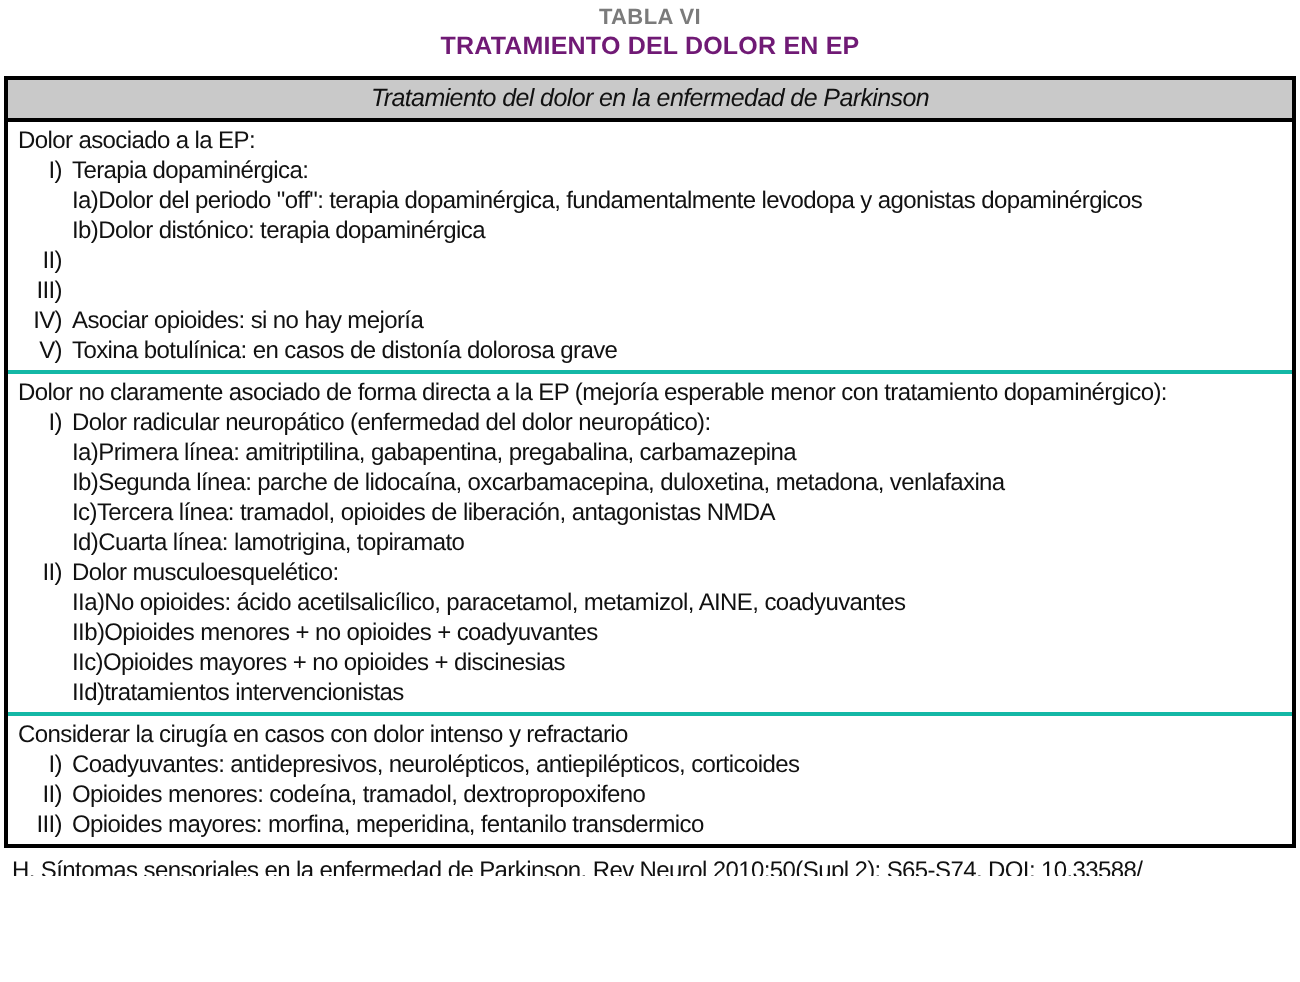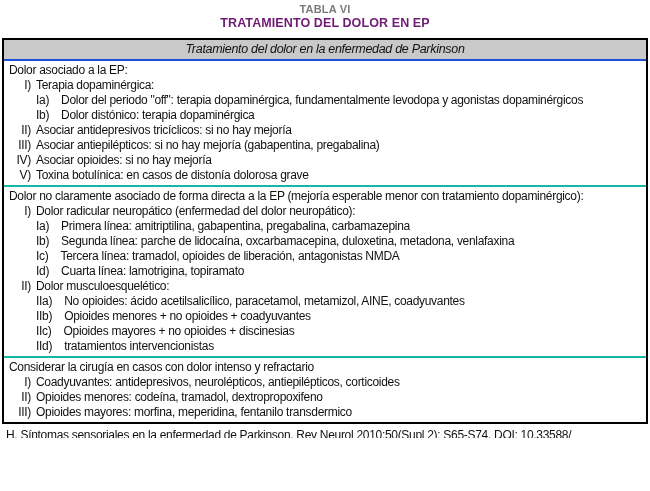--- a/index.html
+++ b/index.html
@@ -37,21 +37,21 @@
     margin-top: 1px;
     letter-spacing: 0.1px;
   }
   .ptable {
     margin: 8px 2px 0 2px;
     border: 2px solid #000000;
     background: #ffffff;
   }
   .thead {
     background: #c9c9c9;
-    border-bottom: 2px solid #1d4ed8;
+    border-bottom: 2px solid #000000;
     text-align: center;
     font-style: italic;
     font-size: 12.5px;
     height: 19px;
     line-height: 19px;
     color: #111111;
   }
   .section {
     padding: 2px 5px 2px 5px;
     font-size: 12px;
@@ -72,21 +72,21 @@
   }
   .lvl1 .rn {
     flex: 0 0 22px;
     text-align: right;
     margin-right: 5px;
   }
   .lvl2 {
     padding-left: 27px;
   }
   .lvl2 .rn2 {
-    margin-right: 12px;
+    margin-right: 0;
     text-align: right;
   }
   .source {
     padding: 4px 6px 0 6px;
     font-size: 12px;
   }
   .source .src-line {
     line-height: 14.5px;
     white-space: nowrap;
   }
@@ -112,25 +112,23 @@
         <span class="txt">Terapia dopaminérgica:</span>
       </div>
       <div class="line lvl2">
         <span class="rn2">Ia)</span><span class="txt">Dolor del periodo "off": terapia dopaminérgica, fundamentalmente levodopa y agonistas dopaminérgicos</span>
       </div>
       <div class="line lvl2">
         <span class="rn2">Ib)</span><span class="txt">Dolor distónico: terapia dopaminérgica</span>
       </div>
       <div class="line lvl1">
         <span class="rn">II)</span>
-        <span class="txt">Asociar antidepresivos tricíclicos: si no hay mejoría</span>
       </div>
       <div class="line lvl1">
         <span class="rn">III)</span>
-        <span class="txt">Asociar antiepilépticos: si no hay mejoría (gabapentina, pregabalina)</span>
       </div>
       <div class="line lvl1">
         <span class="rn">IV)</span>
         <span class="txt">Asociar opioides: si no hay mejoría</span>
       </div>
       <div class="line lvl1">
         <span class="rn">V)</span>
         <span class="txt">Toxina botulínica: en casos de distonía dolorosa grave</span>
       </div>
     </div>

